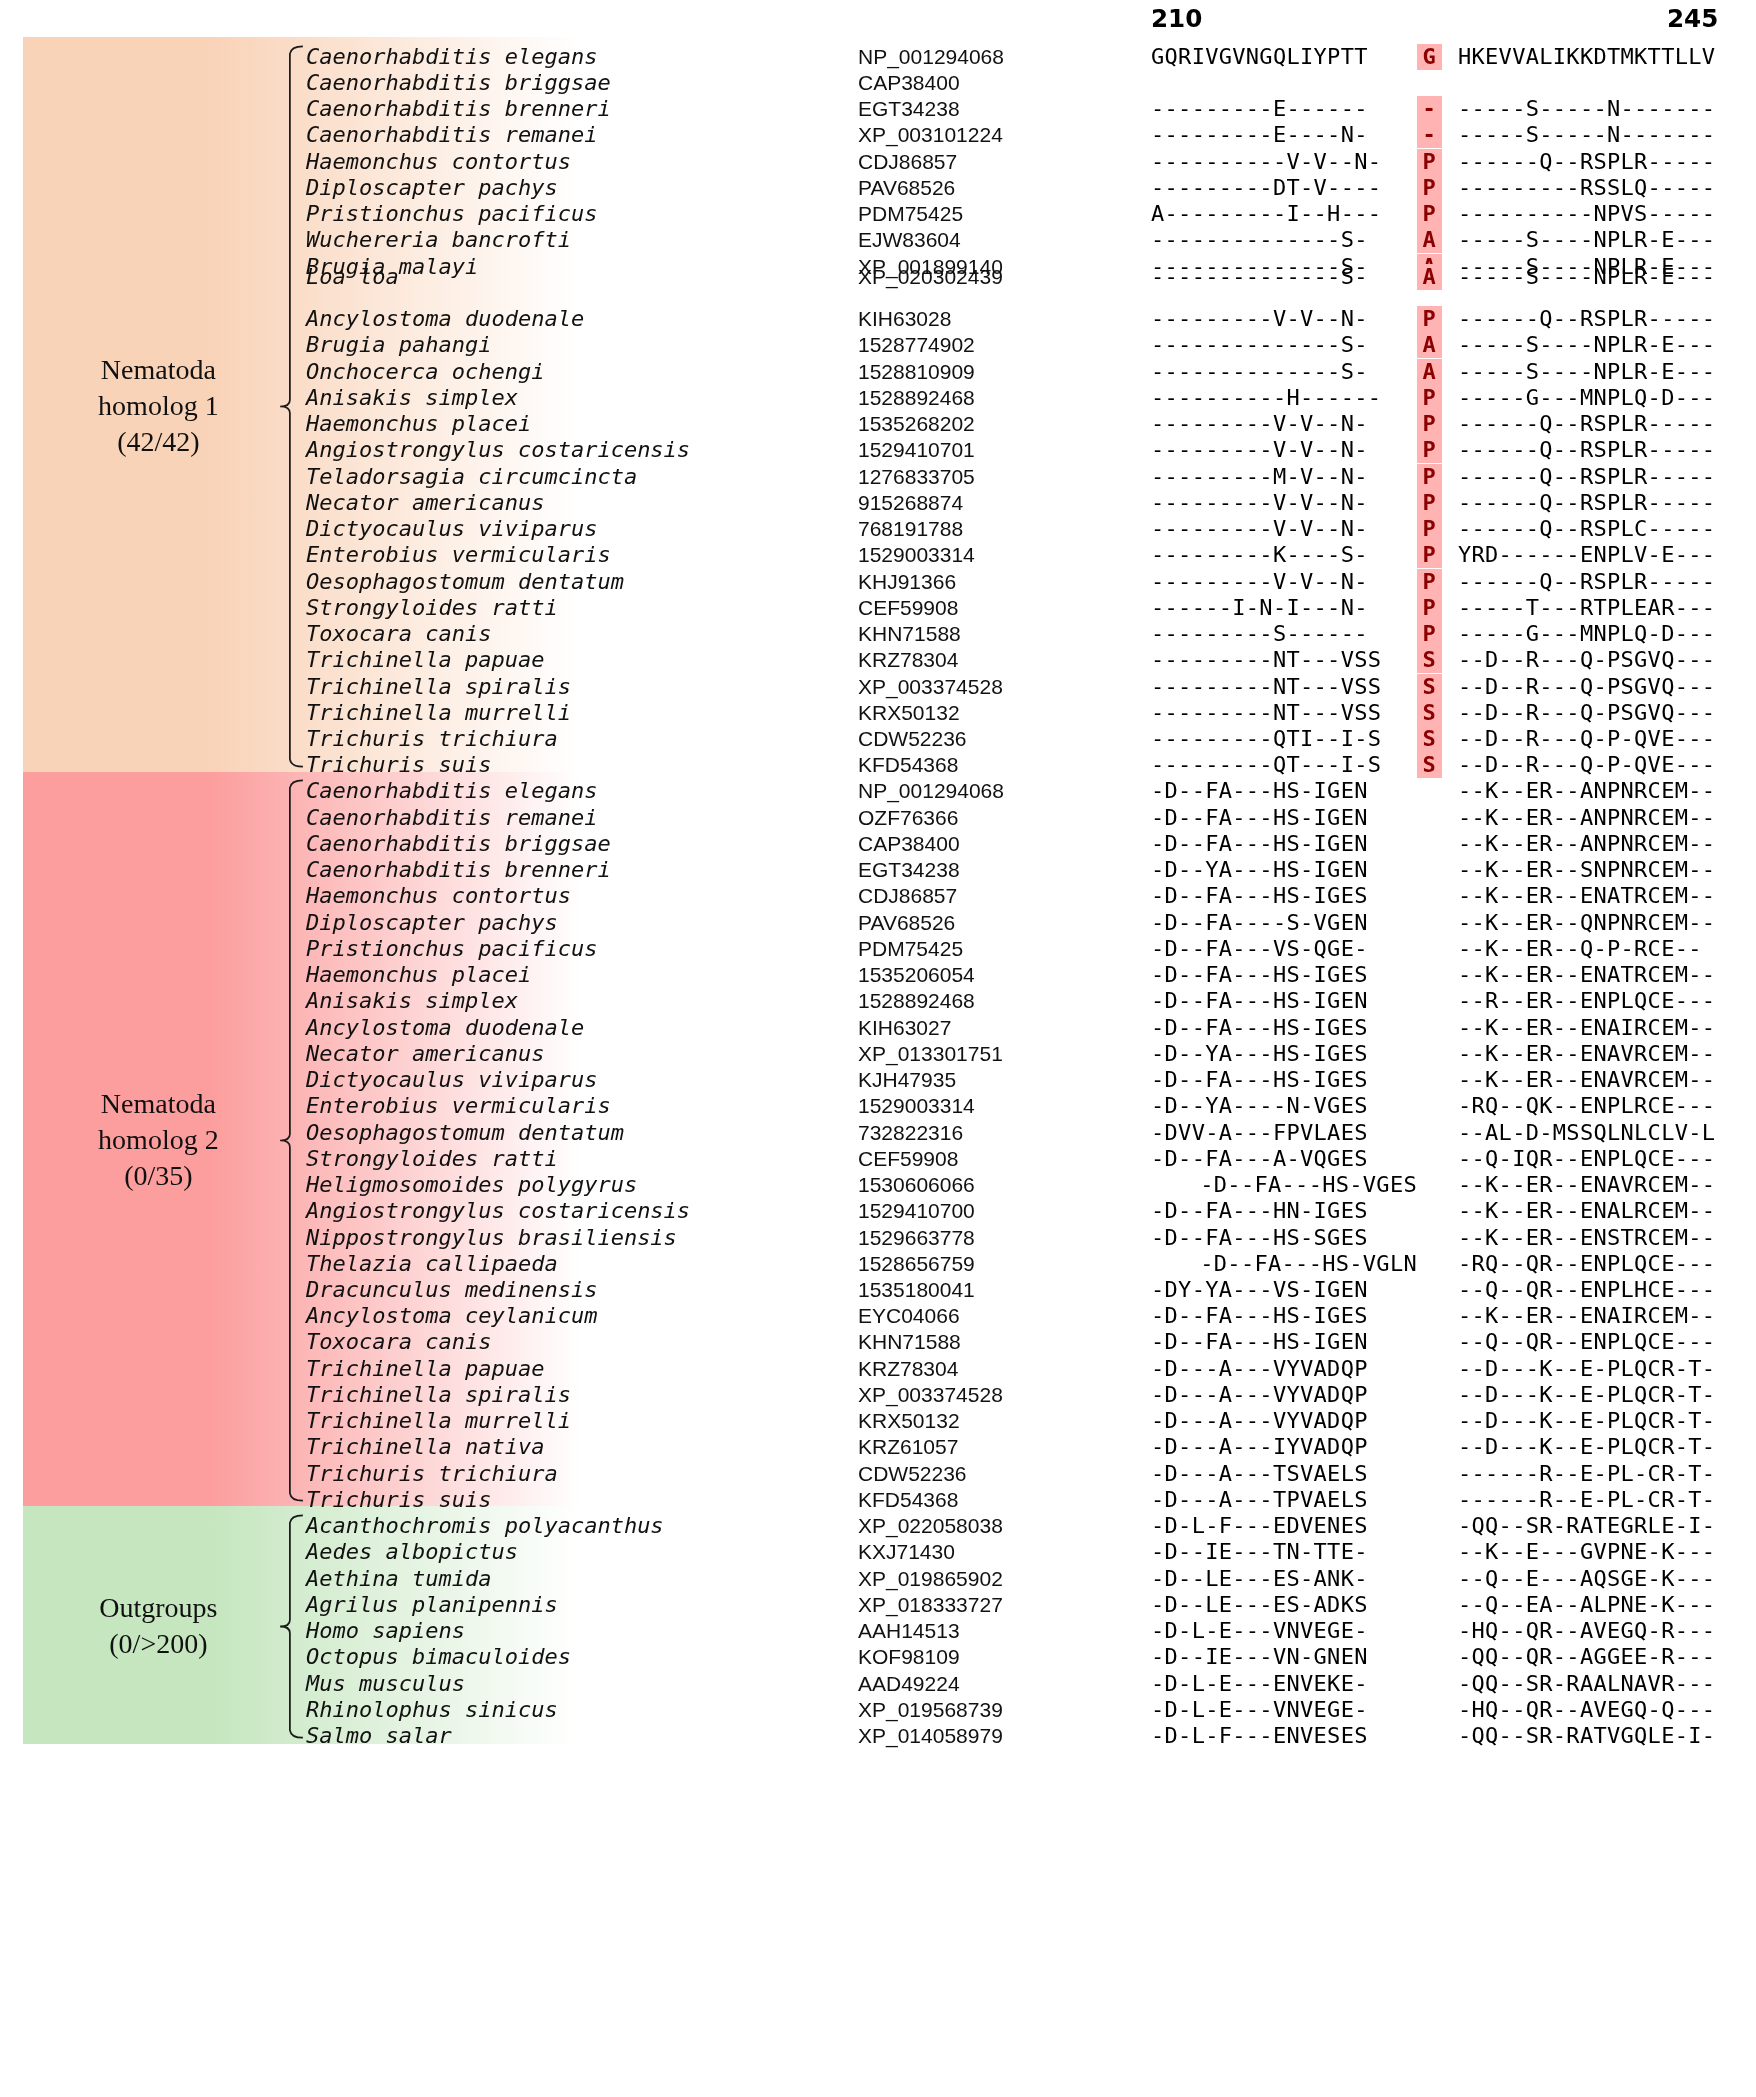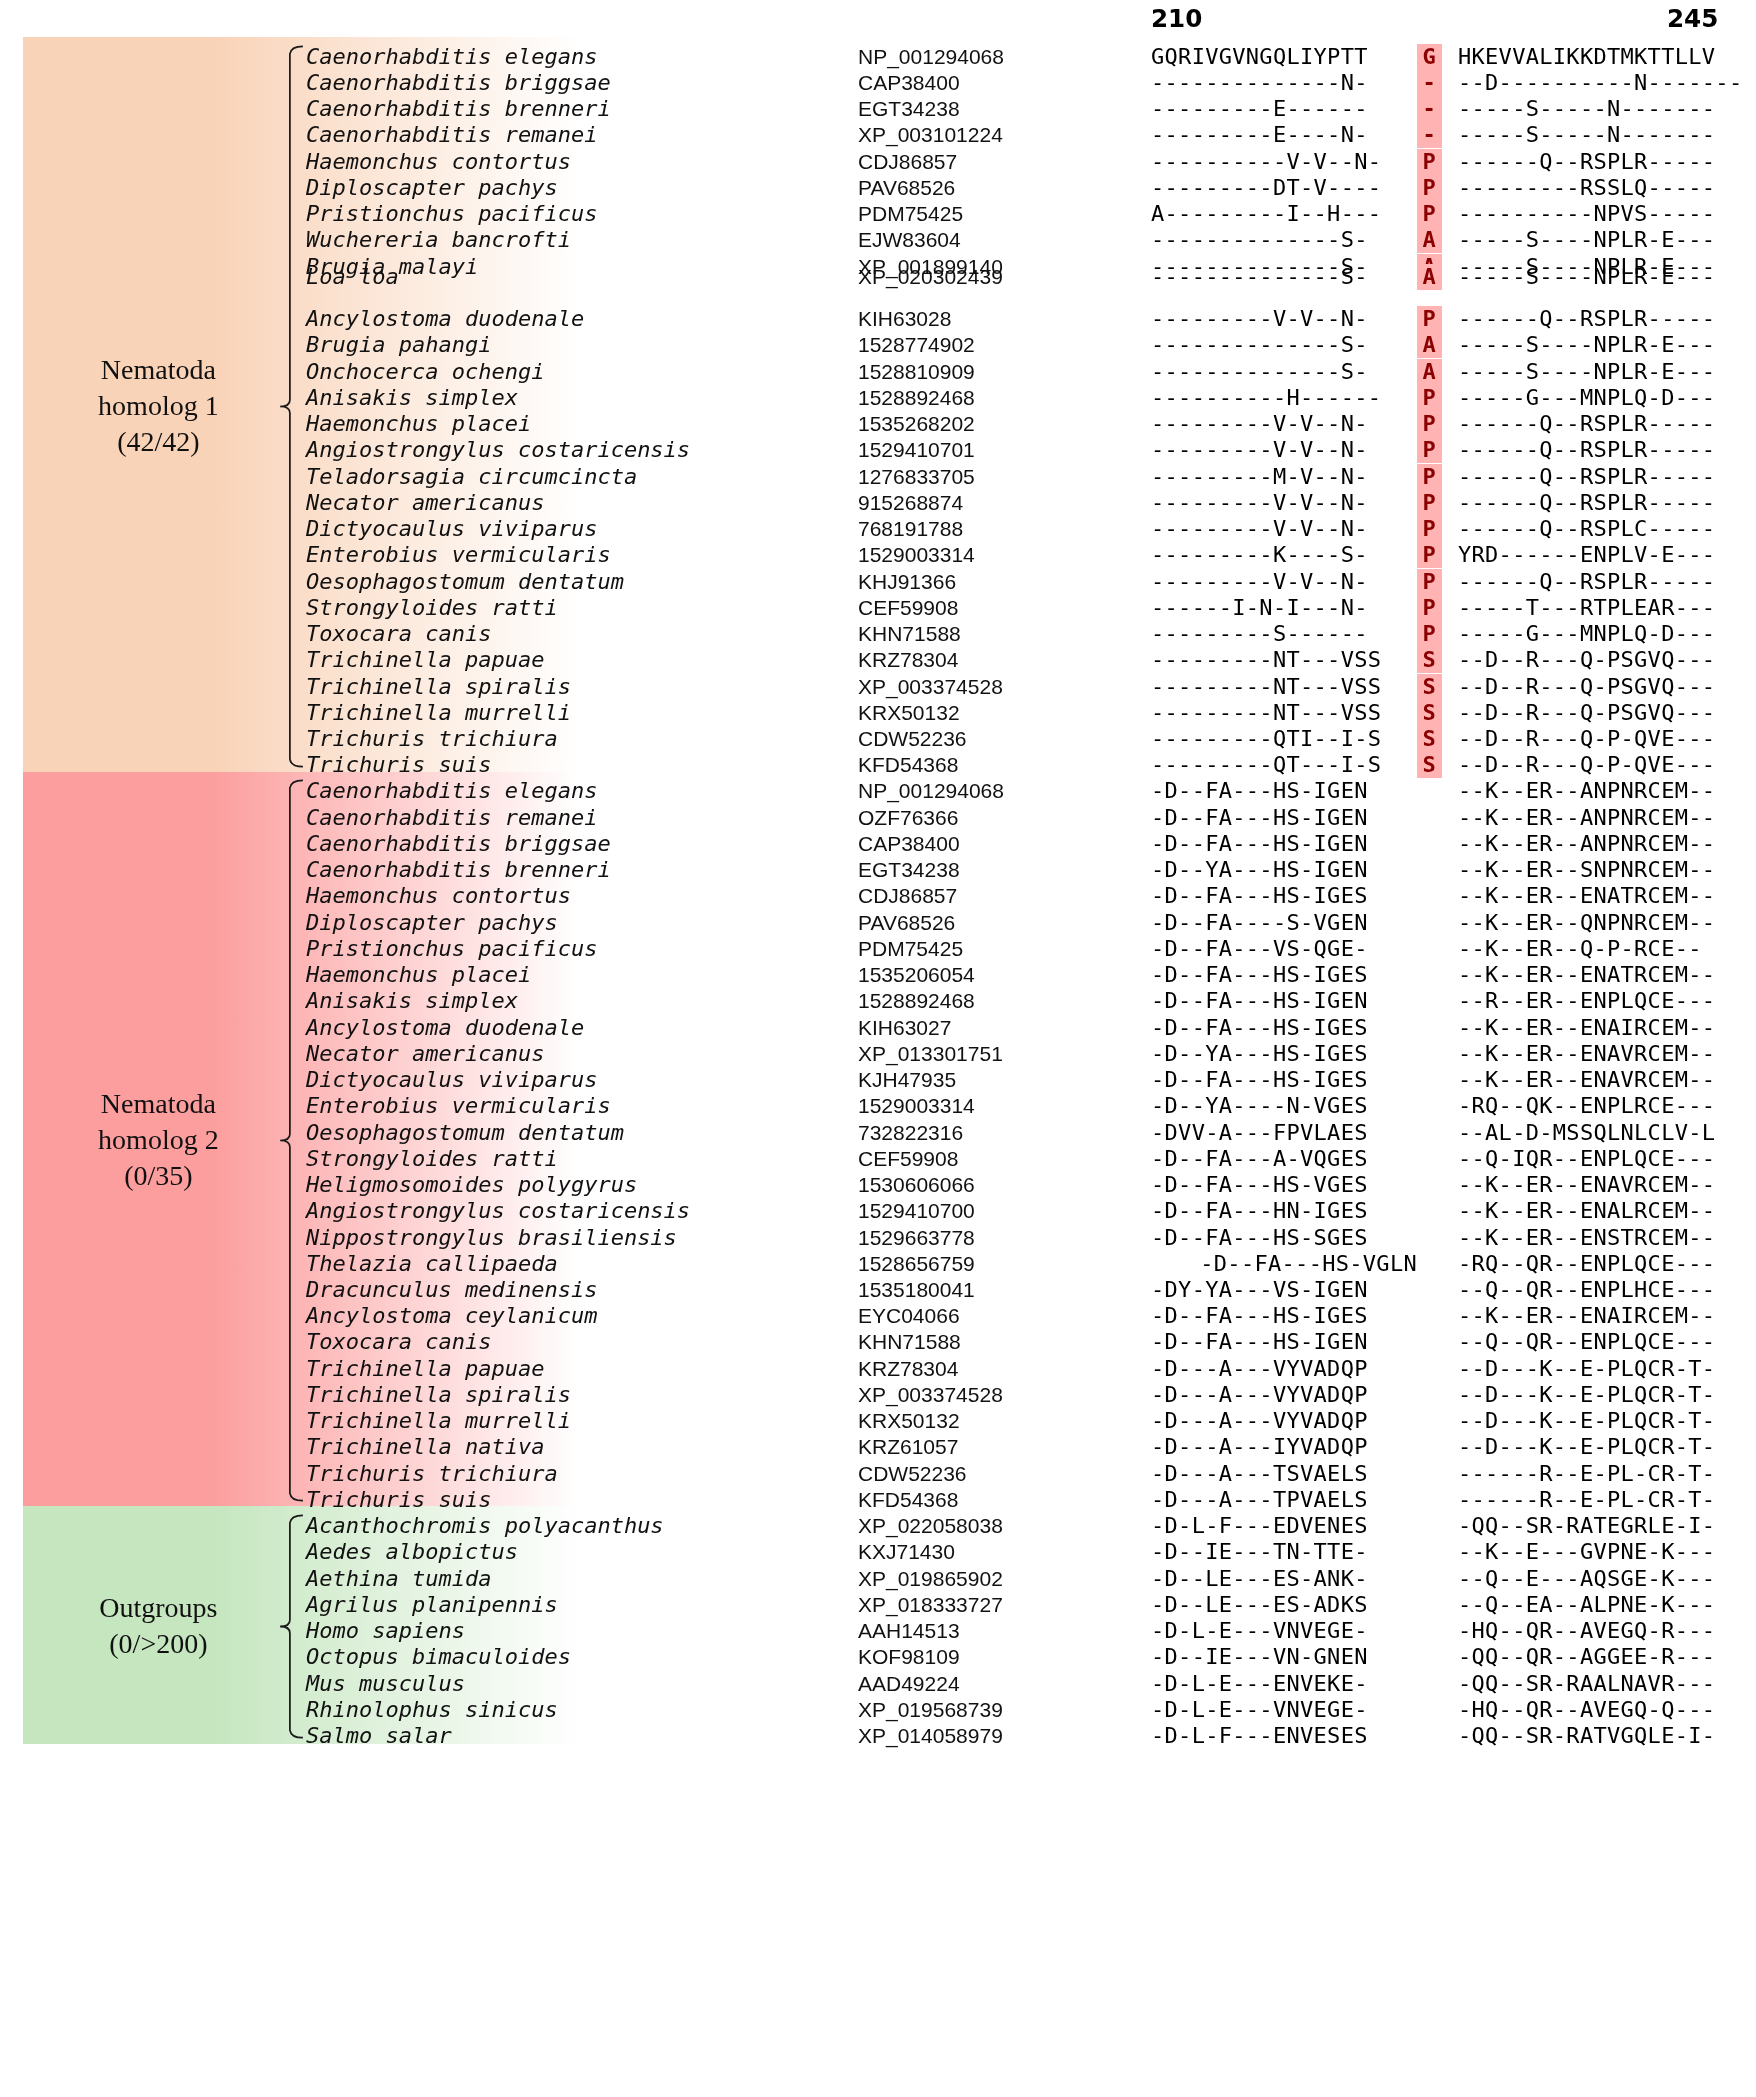--- a/index.html
+++ b/index.html
@@ -108,21 +108,20 @@
     </div>
   <div id="rows">
       <div class="row" style="top: 45px;">
         <span class="sp">Caenorhabditis elegans</span>
         <span class="acc">NP_001294068</span>
         <span class="seqwrap"><span class="seg segA">GQRIVGVNGQLIYPTT</span><span class="seg segHL">G</span><span class="segGap"> </span><span class="seg segB">HKEVVALIKKDTMKTTLLV</span></span>
       </div>
       <div class="row" style="top: 71px;">
         <span class="sp">Caenorhabditis briggsae</span>
         <span class="acc">CAP38400</span>
-        <span class="seqwrap"><span class="seg segA">--------------N-</span><span class="seg segHL">-</span><span class="segGap"> </span><span class="seg segB">--D----------N-------</span></span>
       </div>
       <div class="row" style="top: 97px;">
         <span class="sp">Caenorhabditis brenneri</span>
         <span class="acc">EGT34238</span>
         <span class="seqwrap"><span class="seg segA">---------E------</span><span class="seg segHL">-</span><span class="segGap"> </span><span class="seg segB">-----S-----N-------</span></span>
       </div>
       <div class="row" style="top: 123px;">
         <span class="sp">Caenorhabditis remanei</span>
         <span class="acc">XP_003101224</span>
         <span class="seqwrap"><span class="seg segA">---------E----N-</span><span class="seg segHL">-</span><span class="segGap"> </span><span class="seg segB">-----S-----N-------</span></span>
@@ -315,21 +314,21 @@
       <div class="row" style="top: 1121px;">
         <span class="sp">Oesophagostomum dentatum</span>
         <span class="acc">732822316</span>
         <span class="seqwrap"><span class="seg segA">-DVV-A---FPVLAES</span><span class="seg segHLblank"> </span><span class="segGap"> </span><span class="seg segB">--AL-D-MSSQLNLCLV-L</span></span>
       </div>
       <div class="row" style="top: 1147px;">
         <span class="sp">Strongyloides ratti</span>
         <span class="acc">CEF59908</span>
         <span class="seqwrap"><span class="seg segA">-D--FA---A-VQGES</span><span class="seg segHLblank"> </span><span class="segGap"> </span><span class="seg segB">--Q-IQR--ENPLQCE---</span></span>
       </div>
-      <div class="row" style="top: 1173px;">
+      <div class="row" style="top: 1173px; text-align: right;">
         <span class="sp">Heligmosomoides polygyrus</span>
         <span class="acc">1530606066</span>
         <span class="seqwrap"><span class="seg segA">-D--FA---HS-VGES</span><span class="seg segHLblank"> </span><span class="segGap"> </span><span class="seg segB">--K--ER--ENAVRCEM--</span></span>
       </div>
       <div class="row" style="top: 1199px;">
         <span class="sp">Angiostrongylus costaricensis</span>
         <span class="acc">1529410700</span>
         <span class="seqwrap"><span class="seg segA">-D--FA---HN-IGES</span><span class="seg segHLblank"> </span><span class="segGap"> </span><span class="seg segB">--K--ER--ENALRCEM--</span></span>
       </div>
       <div class="row" style="top: 1226px;">

